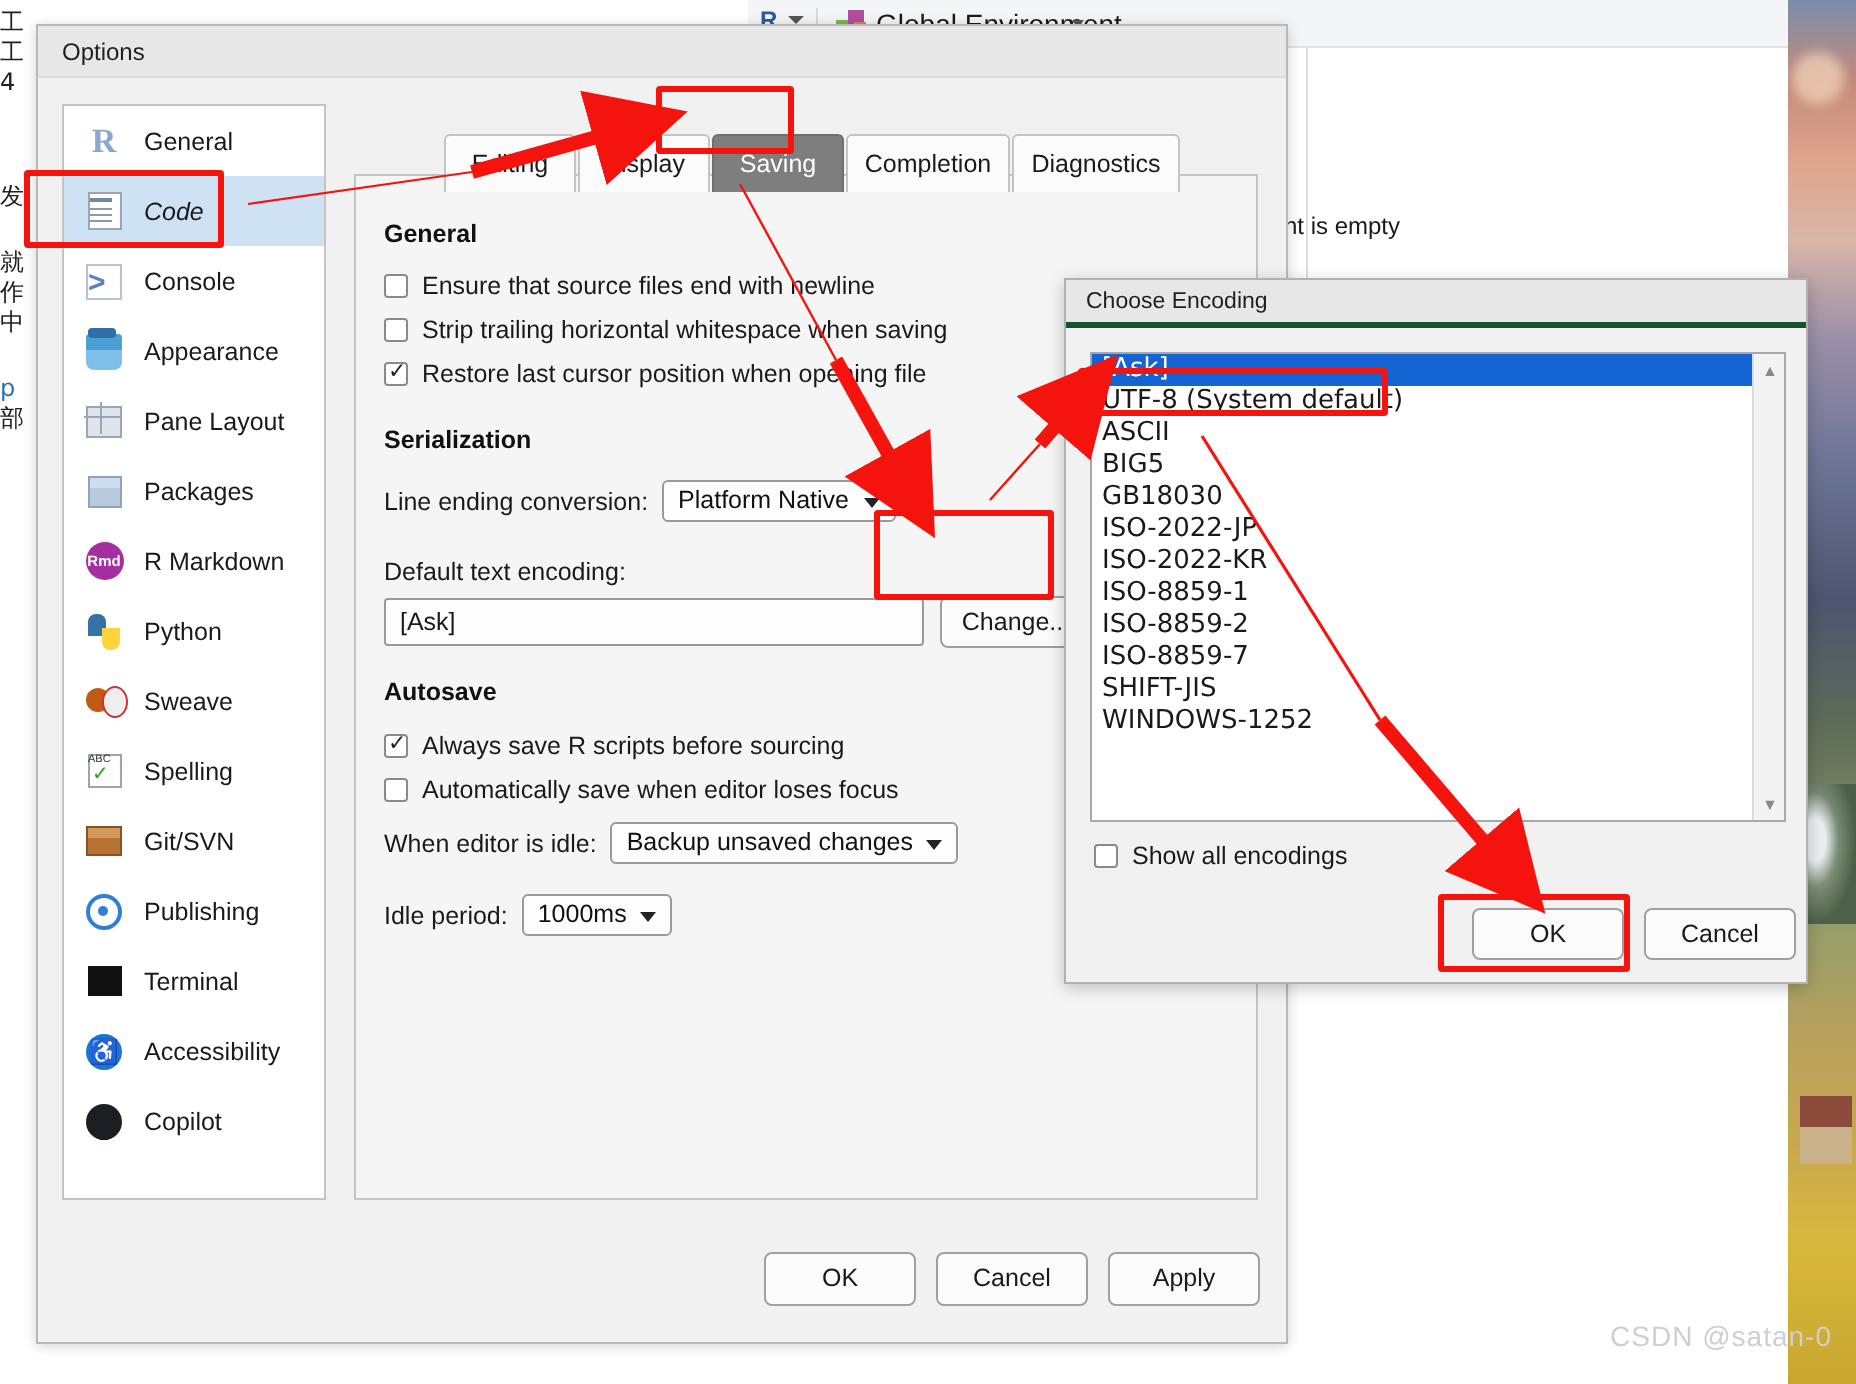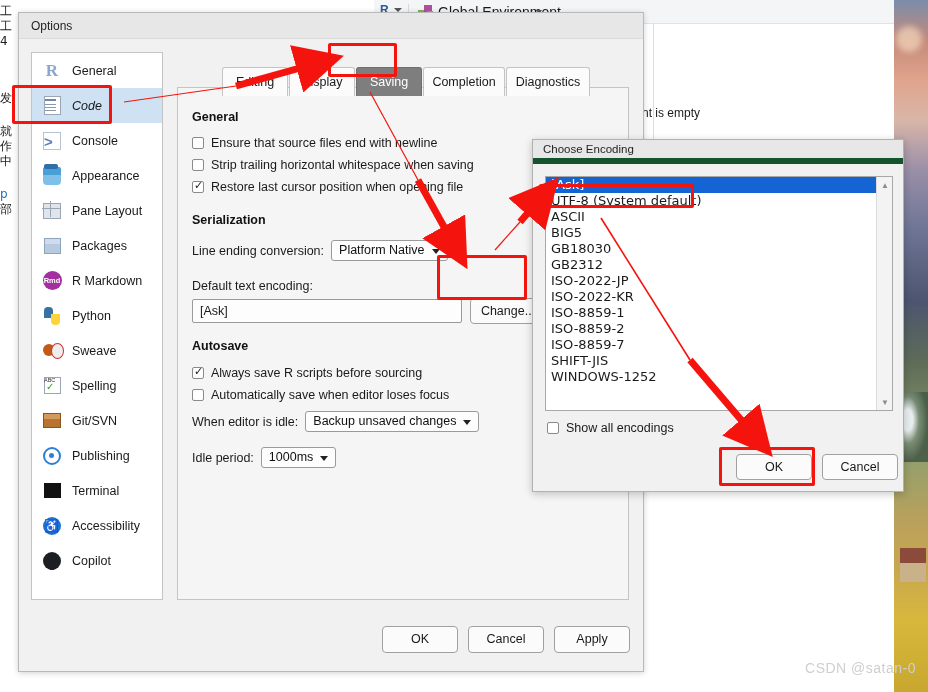--- a/index.html
+++ b/index.html
@@ -208,21 +208,21 @@
   #dialog-buttons { position:absolute; left:0; right:0; bottom:0; height:50px; }
   .dlg-btn { position:absolute; top:5px; width:76px; height:27px; line-height:25px; }
 
   
   #encoding-dialog {
     position:absolute; left:532px; top:139px; width:372px; height:353px;
     background:#f1f1f1; border:1px solid #b1b1b1;
     box-shadow: 0 2px 8px rgba(0,0,0,.22);
   }
   #enc-titlebar {
-    height:24px; background:#e7e7e7; border-bottom:6px solid #14532d;
+    height:24px; background:#e7e7e7; border-bottom:3px solid #14532d;
     display:flex; align-items:center; padding-left:10px;
   }
   #enc-title { font-size:11.5px; color:#1f1f1f; }
   #enc-listbox {
     position:absolute; left:12px; top:36px; width:348px; height:235px;
     background:#ffffff; border:1px solid #a8a8a8;
   }
   #enc-list { position:absolute; left:0; top:0; right:16px; bottom:0; overflow:hidden; }
   .enc-item {
     height:16px; line-height:16px; padding-left:5px;
@@ -491,21 +491,20 @@
     <span id="enc-title">Choose Encoding</span>
   </div>
 
   <div id="enc-listbox">
     <div id="enc-list">
       <div class="enc-item selected">[Ask]</div>
       <div class="enc-item">UTF-8 (System default)</div>
       <div class="enc-item">ASCII</div>
       <div class="enc-item">BIG5</div>
       <div class="enc-item">GB18030</div>
-      <div class="enc-item">GB2312</div>
       <div class="enc-item">ISO-2022-JP</div>
       <div class="enc-item">ISO-2022-KR</div>
       <div class="enc-item">ISO-8859-1</div>
       <div class="enc-item">ISO-8859-2</div>
       <div class="enc-item">ISO-8859-7</div>
       <div class="enc-item">SHIFT-JIS</div>
       <div class="enc-item">WINDOWS-1252</div>
     </div>
     <div id="enc-scrollbar">
       <div class="sb-arrow up">▲</div>

